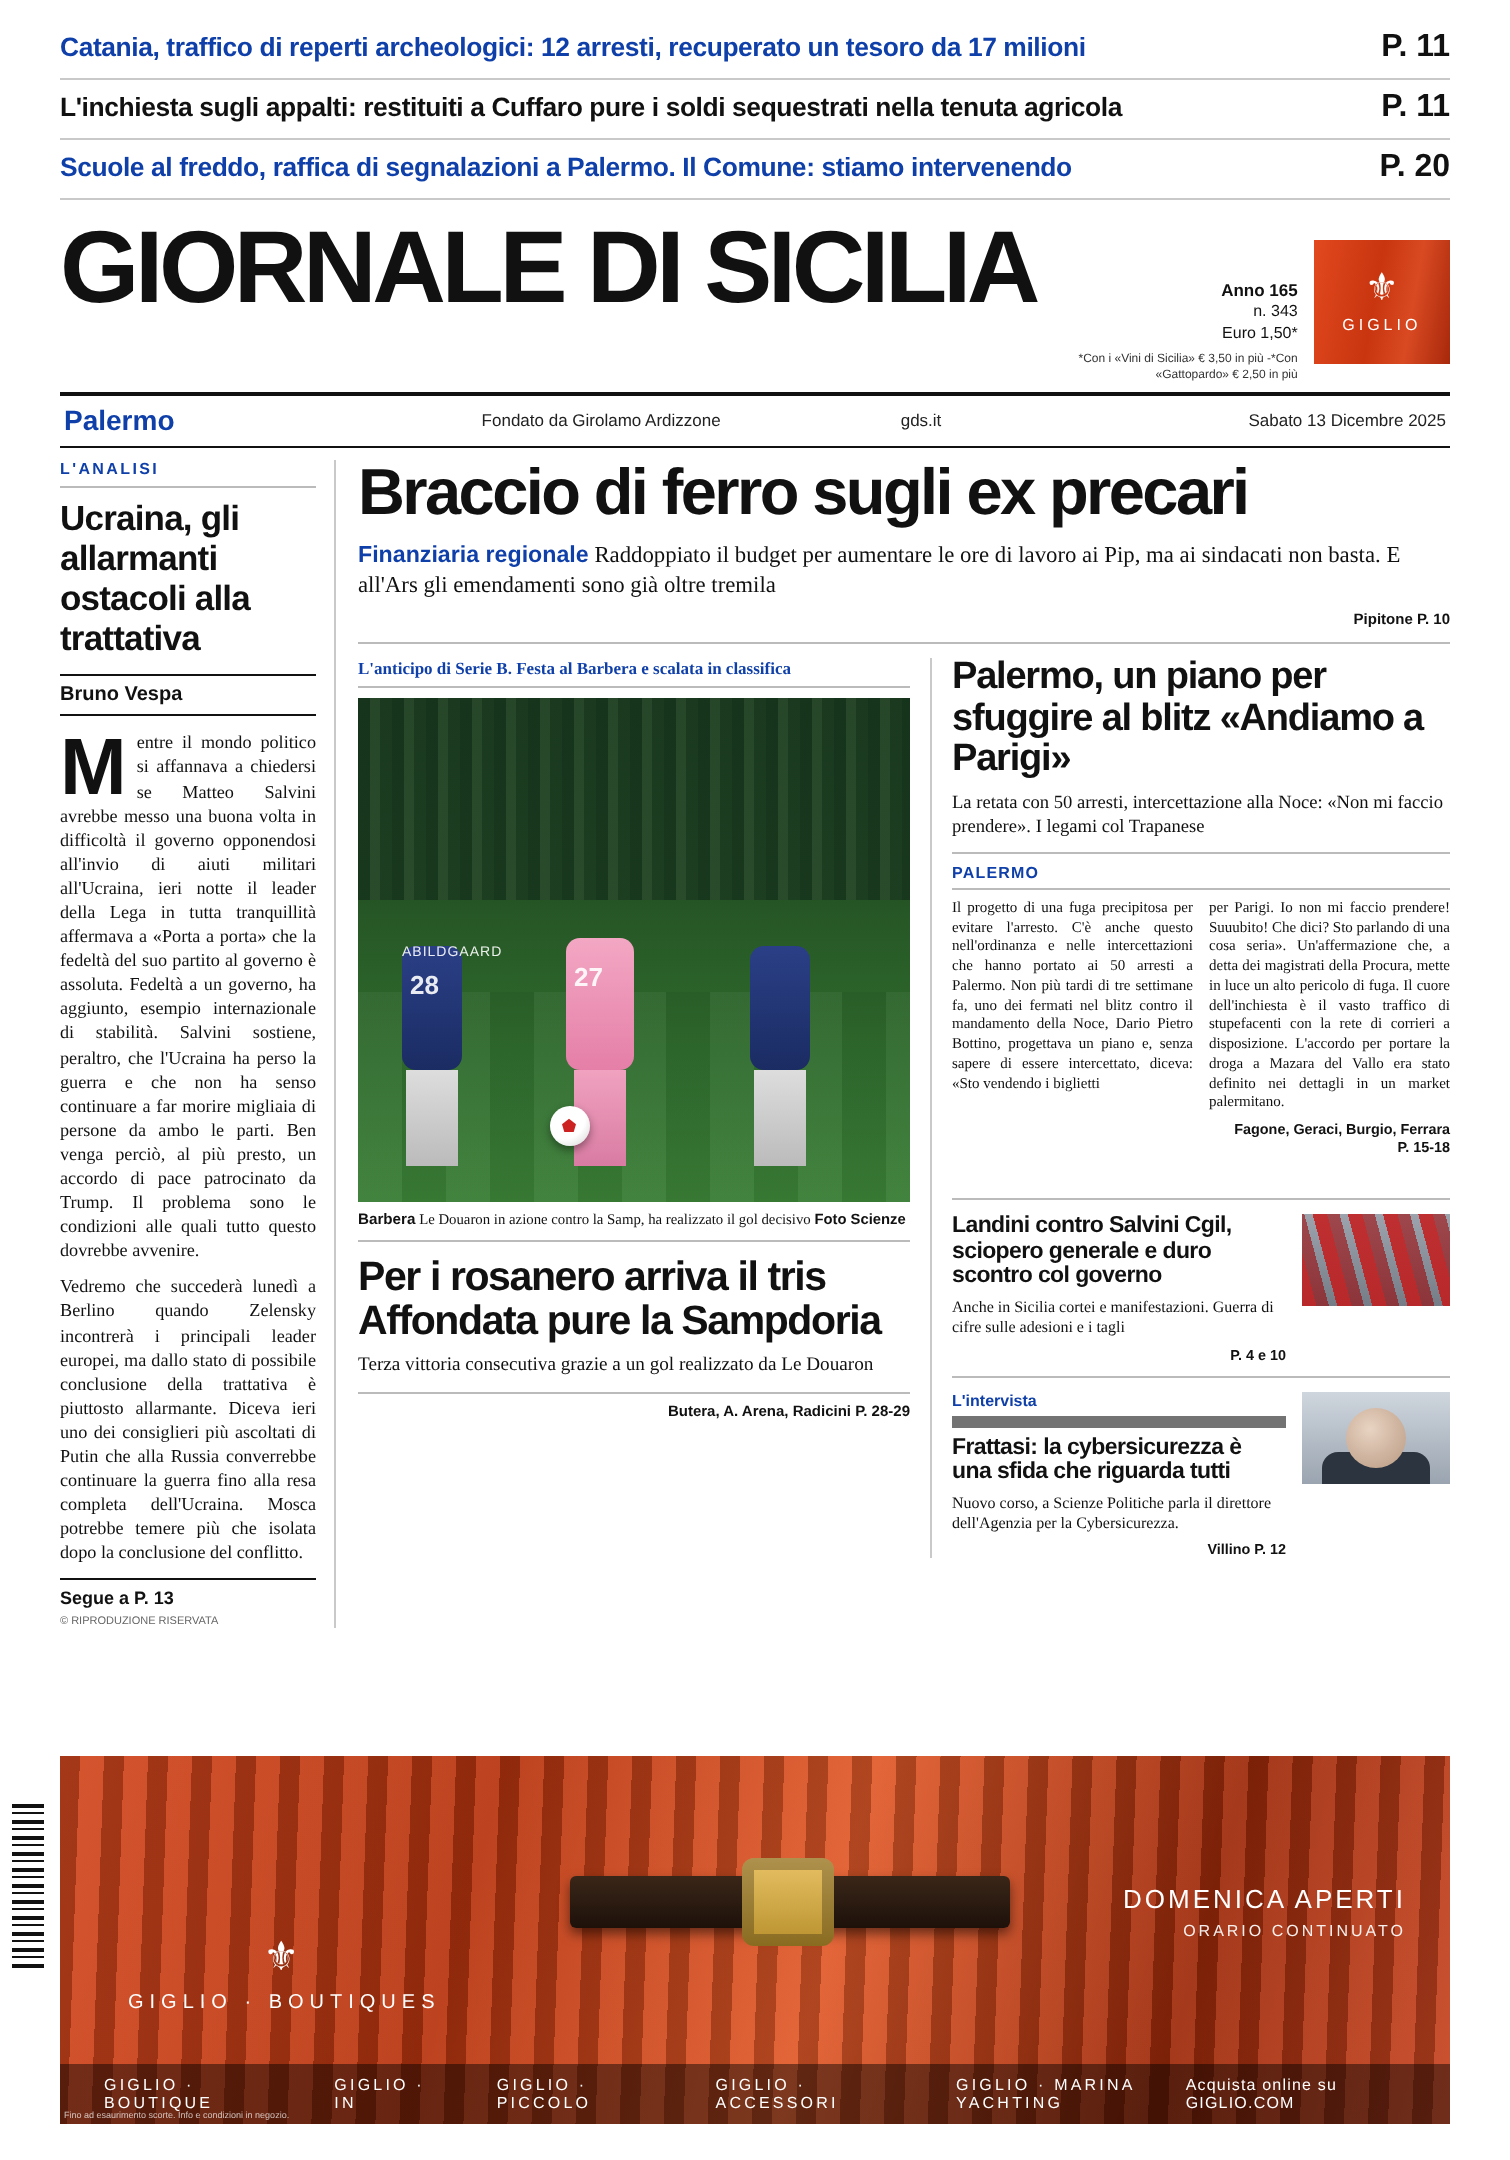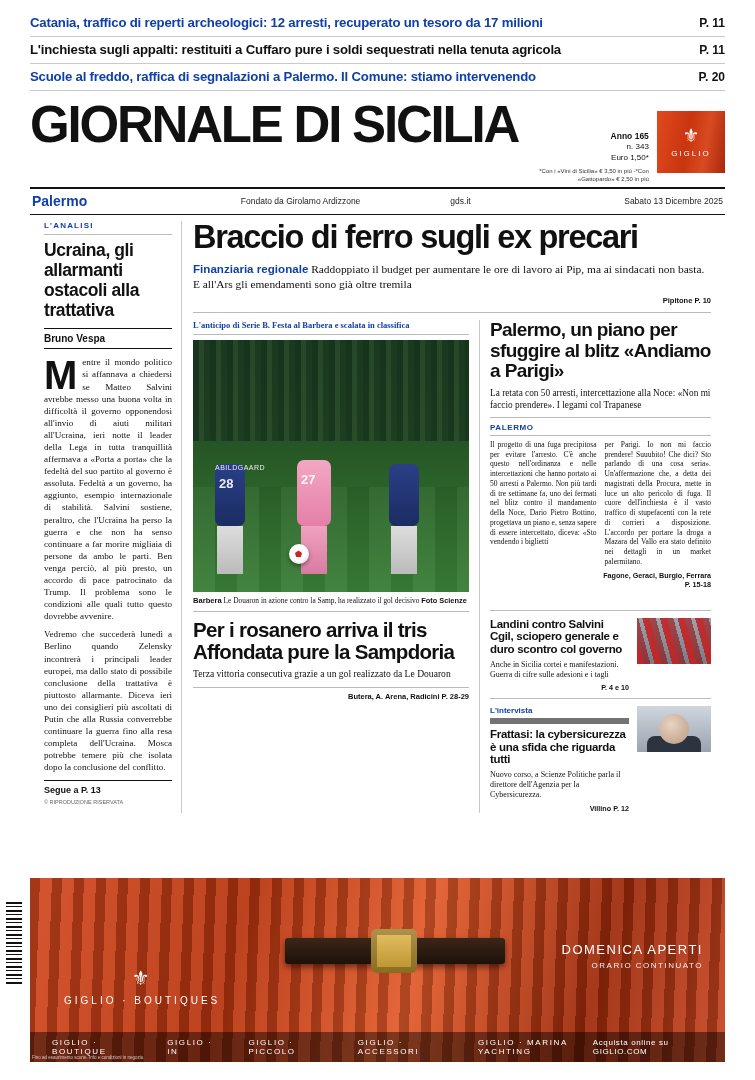--- a/index.html
+++ b/index.html
@@ -23,21 +23,21 @@
   .teaser:first-child { border-top:none; }
   .teaser-text {
     font-family:"Liberation Sans", sans-serif;
     font-weight:bold; font-size:13.2px; letter-spacing:-0.2px;
   }
   .teaser-1 .teaser-text { color:#0f3fa8; }
   .teaser-2 .teaser-text { color:#111; }
   .teaser-3 .teaser-text { color:#0f3fa8; }
   .teaser-page {
     font-family:"Liberation Sans", sans-serif;
-    font-weight:bold; font-size:12px; color:#111; white-space:nowrap; padding-left:10px;
+    font-weight:bold; font-size:16px; color:#111; white-space:nowrap; padding-left:10px;
   }
   .teaser-1 .teaser-page, .teaser-3 .teaser-page { color:#111; }
 
   
   .masthead {
     position:relative;
     padding:6px 30px 0 30px;
     display:flex; align-items:flex-start; justify-content:space-between;
   }
   .logo {
@@ -79,21 +79,21 @@
   }
   .edition-meta {
     font-family:"Liberation Sans", sans-serif;
     font-size:8.5px; color:#222;
   }
   .edition-center { display:flex; gap:90px; }
 
   
   .content {
     display:flex;
-    margin:0 44px;
+    margin:0 30px;
     padding-top:6px;
   }
   .col-left { width:138px; padding-right:9px; border-right:1px solid #c9c9c9; }
   .col-main { flex:1; padding-left:11px; }
 
   
   .kicker-analisi {
     font-family:"Liberation Sans", sans-serif;
     font-size:8px; font-weight:bold; letter-spacing:1.2px; color:#0f3fa8;
     border-bottom:1px solid #bbb; padding-bottom:4px; margin-bottom:6px;

